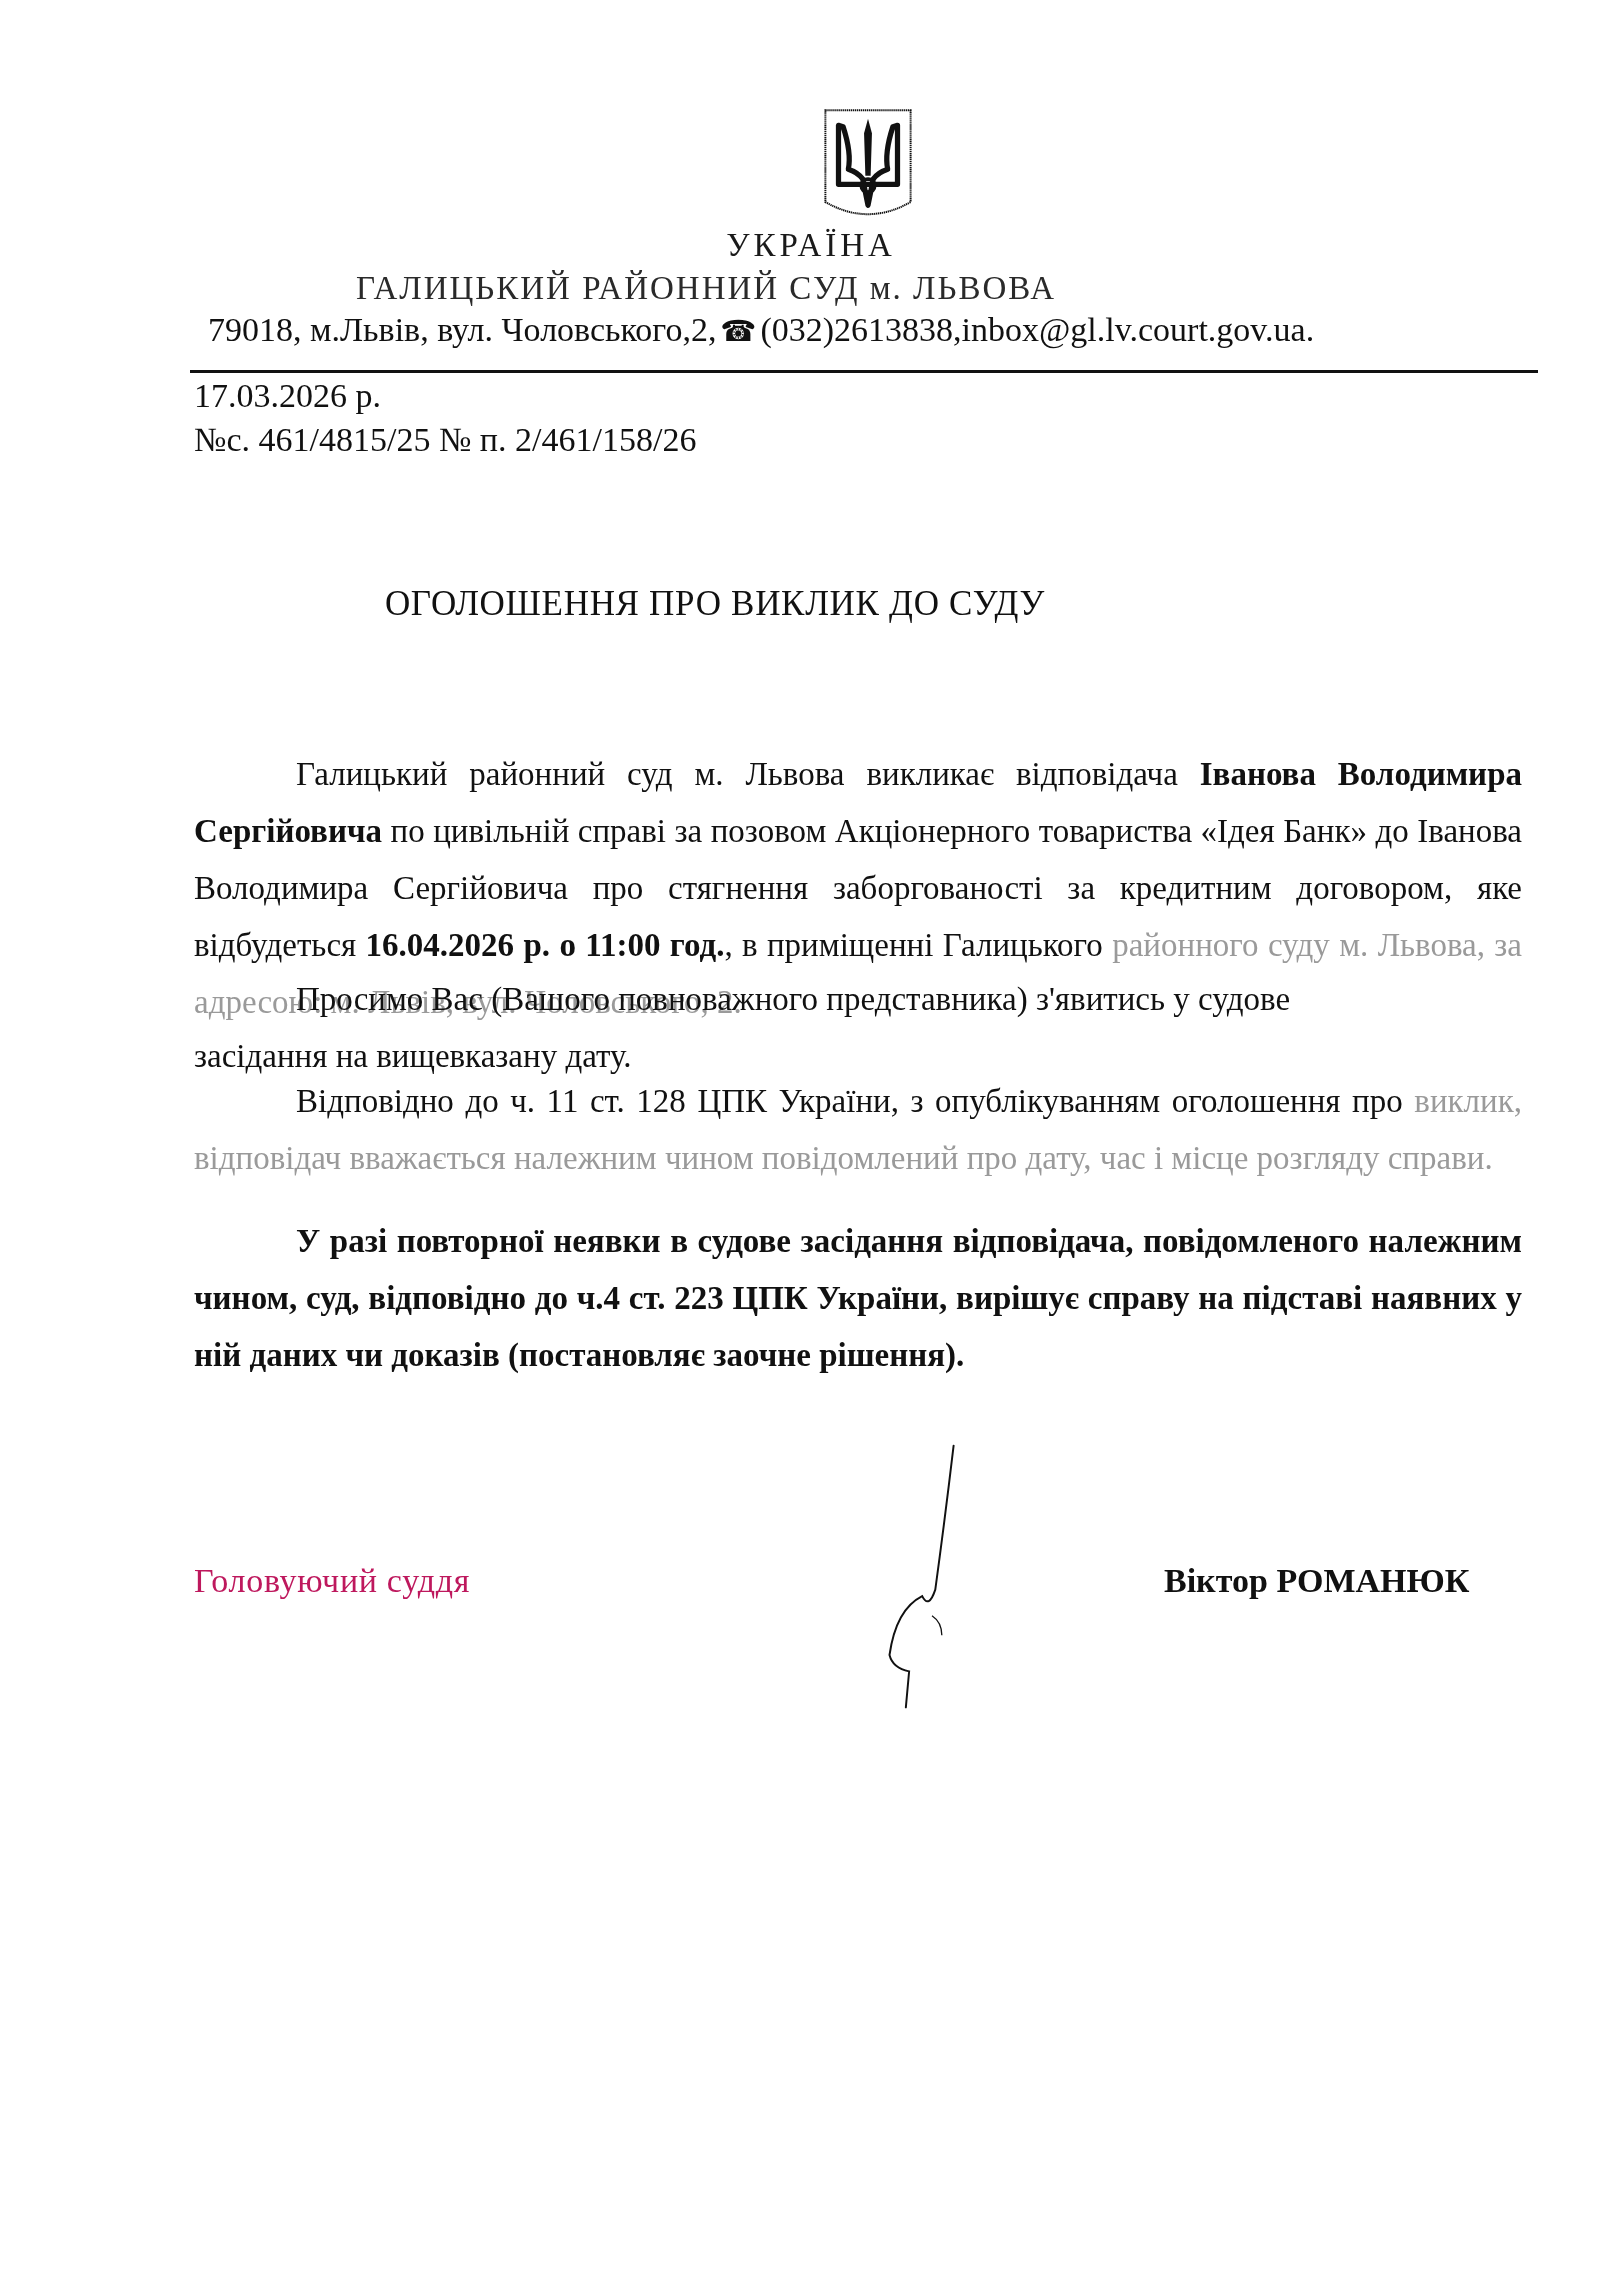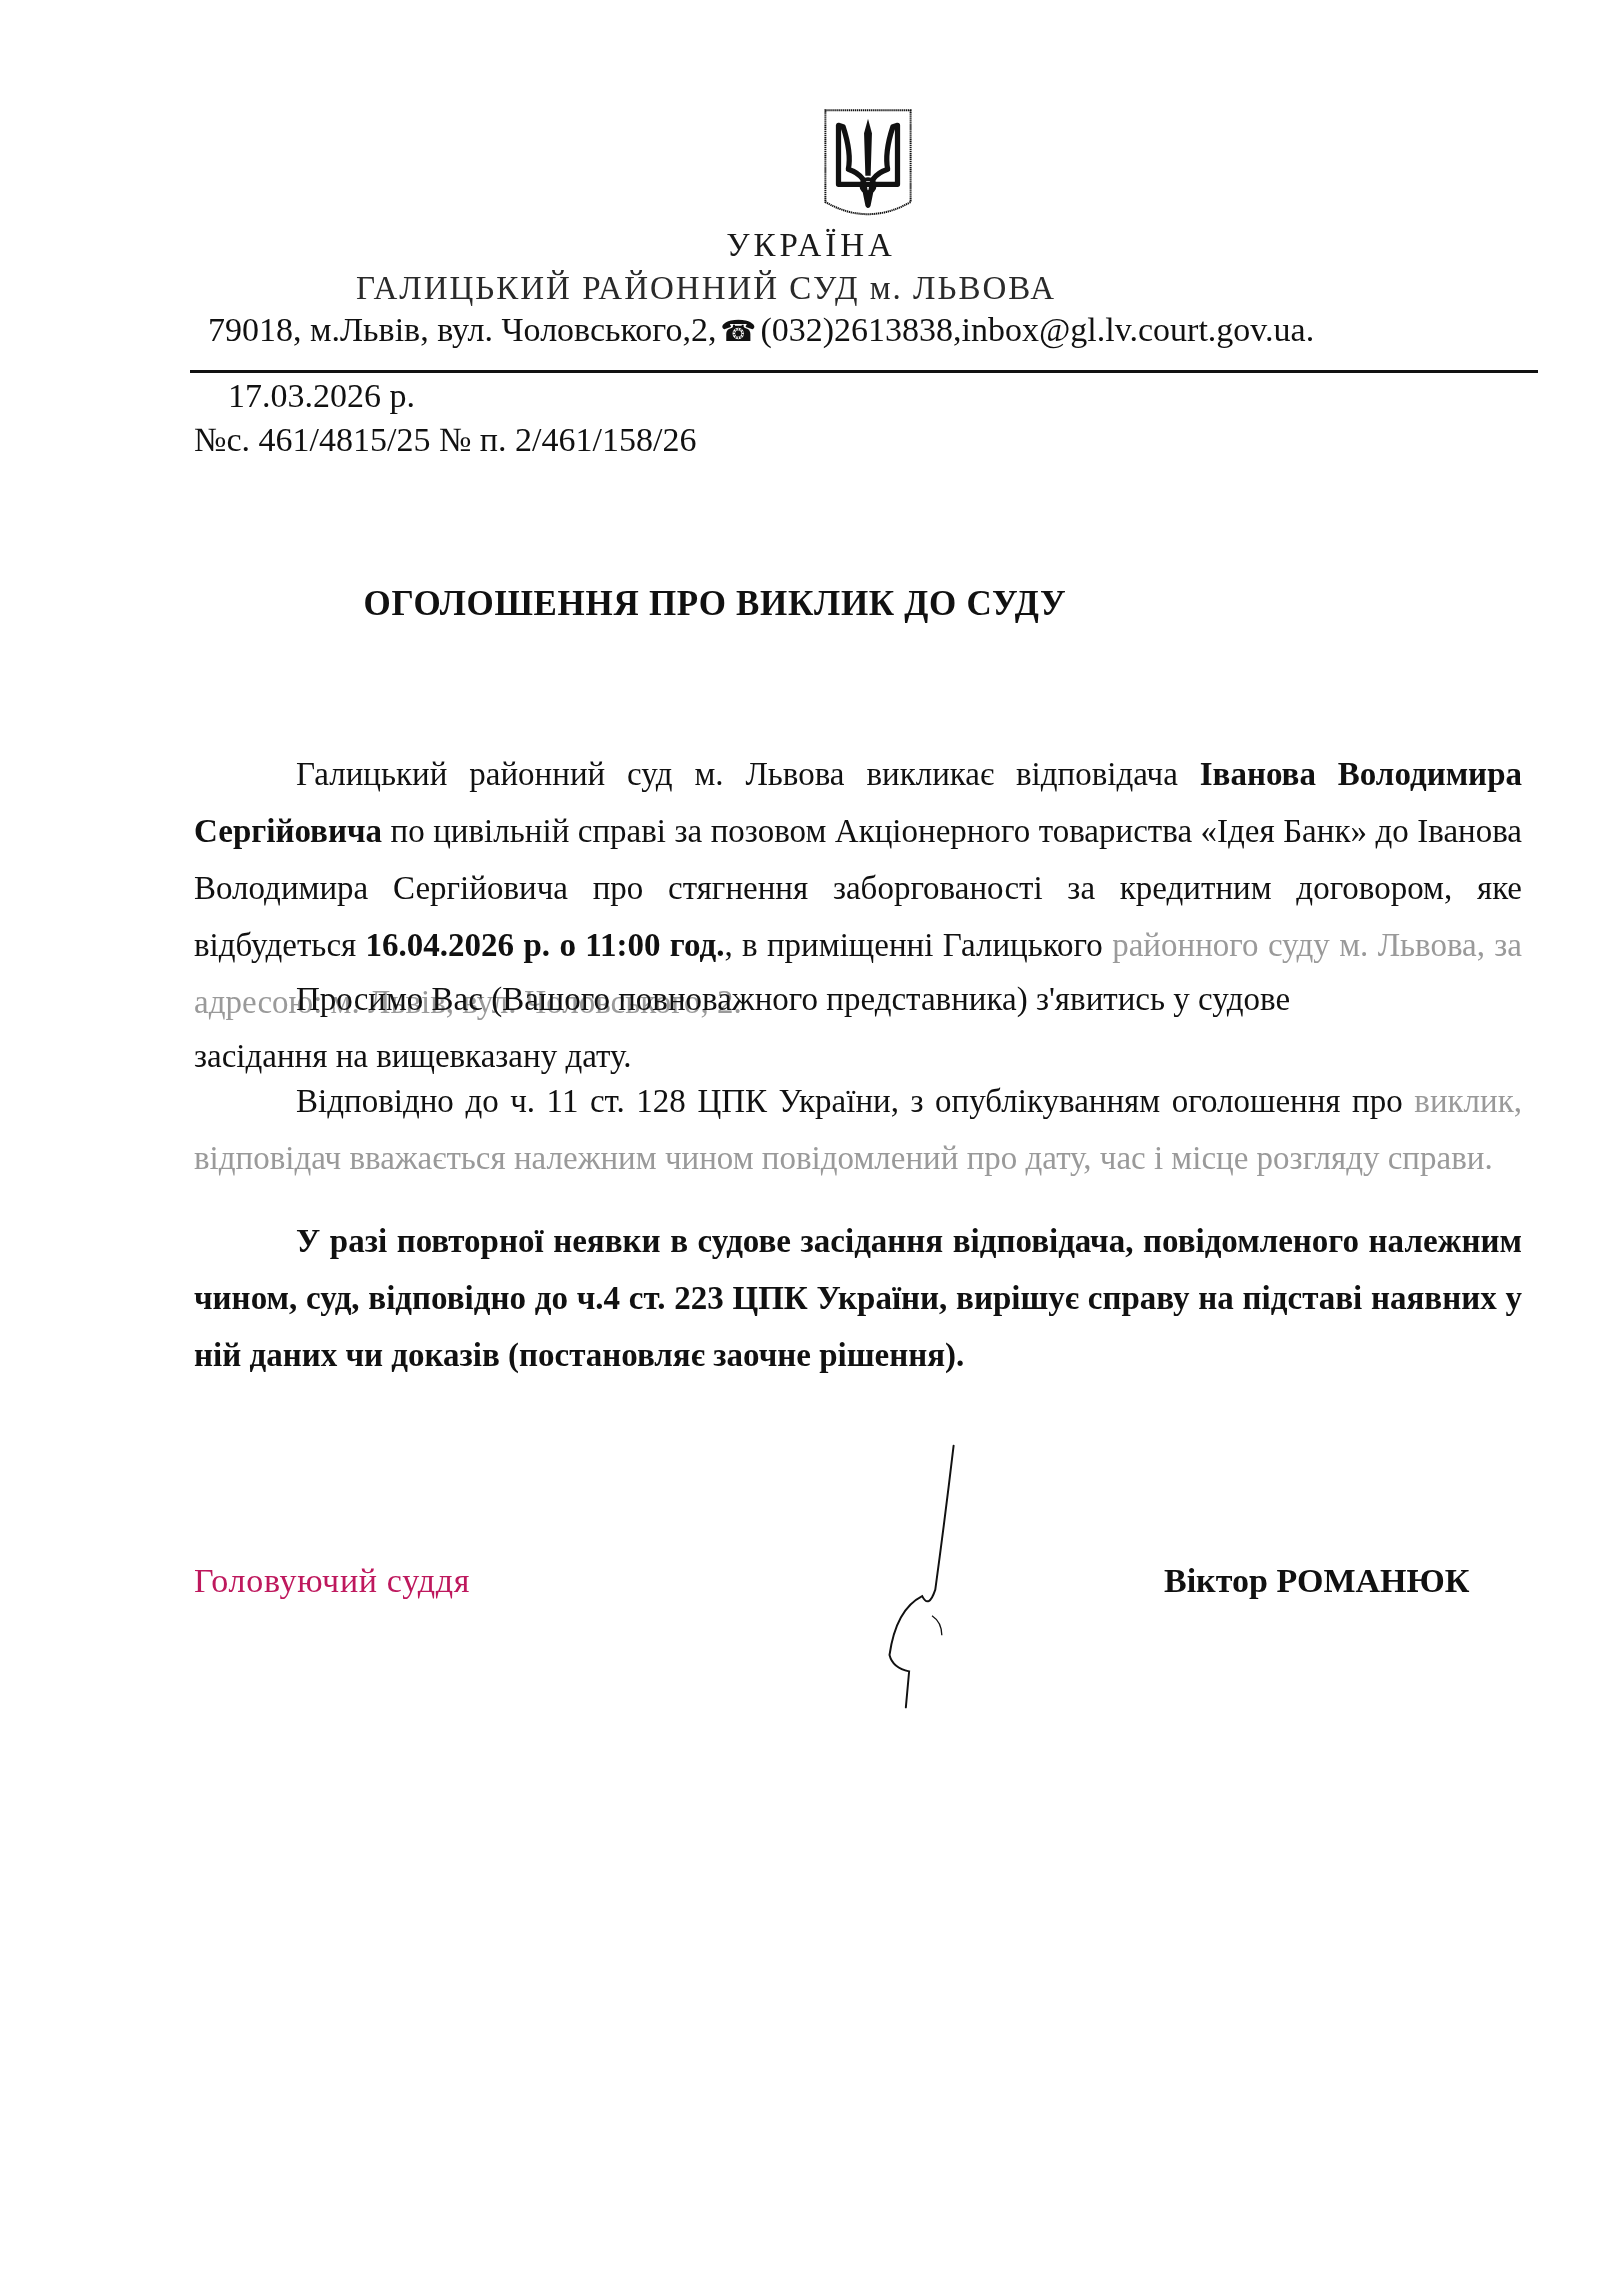--- a/index.html
+++ b/index.html
@@ -5,23 +5,23 @@
   html, body { margin:0; padding:0; background:#ffffff; }
   body { width:1622px; height:2295px; position:relative; overflow:hidden;
          font-family:"Liberation Serif","DejaVu Serif",serif; color:#111; }
   .abs { position:absolute; }
   #coat { left:822px; top:107px; width:92px; height:118px; }
   #country { left:0; width:1622px; top:226px; text-align:center; font-size:33px; letter-spacing:3.9px; color:#1a1a1a; transform:scaleY(1.05); }
   #court { left:0; width:1412px; top:270px; text-align:center; font-size:33px; letter-spacing:2px; color:#2a2a2a; }
   #address { left:208px; top:311px; font-size:34px; white-space:nowrap; }
   #address .phone { display:inline-block; font-size:29px; margin:0 3.9px; }
   #rule { left:190px; top:370px; width:1348px; height:2.6px; background:#111; }
-  #date { left:194px; top:377px; font-size:34px;margin-left:34px; }
+  #date { left:194px; top:377px; font-size:34px; }
   #refs { left:194px; top:421px; font-size:34px; white-space:nowrap; }
-  #title { left:0; width:1430px; top:584px; text-align:center; font-size:35px; font-weight:bold; letter-spacing:0.7px; }
+  #title { left:0; width:1430px; top:584px; text-align:center; font-size:35px; font-weight:normal; letter-spacing:0.7px; }
   .para { left:194px; width:1328px; font-size:33px; line-height:57px; text-align:justify; text-indent:102px; }
   #p1 { top:746px; }
   #p2 { top:971px; width:1210px; text-align:left; }
   #p3 { top:1073px; }
   #p4 { top:1213px;font-weight:bold; }
   .faint { color:#9a9a9a; }
   b { font-weight:bold; }
   #judge-role { left:194px; top:1562px; font-size:34px; color:#be185d; letter-spacing:0.7px; }
   #signature { left:811px; top:1439px; width:157px; height:275px; }
   #judge-name { left:1164px; top:1562px; font-size:34px; font-weight:bold; }

